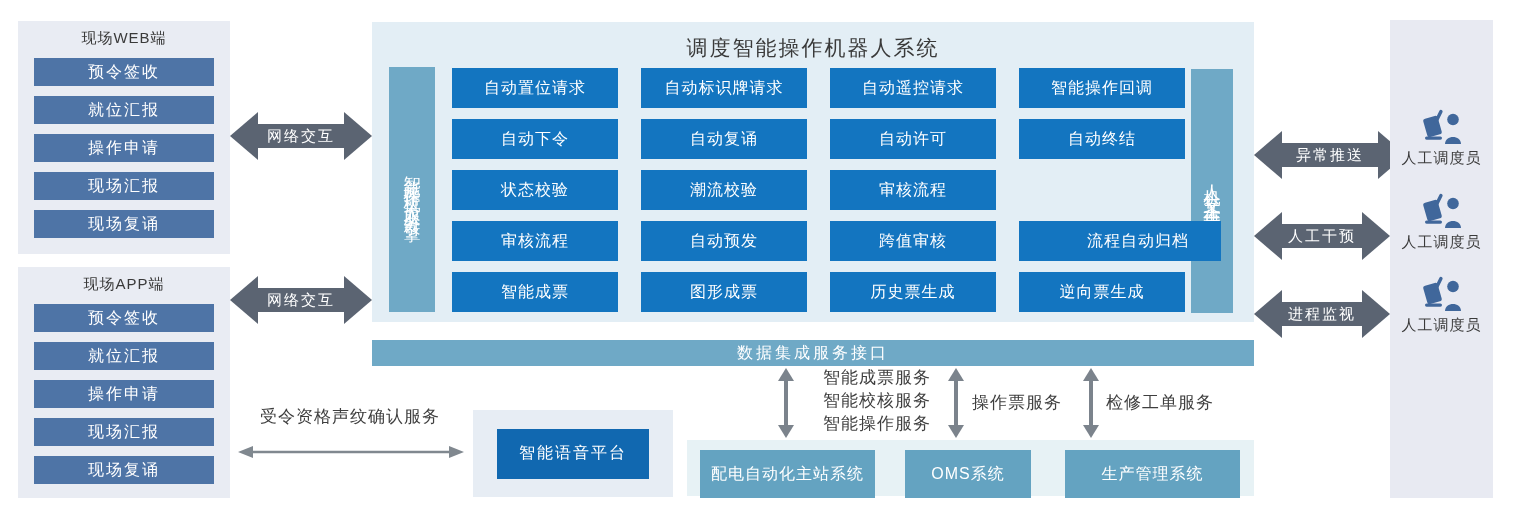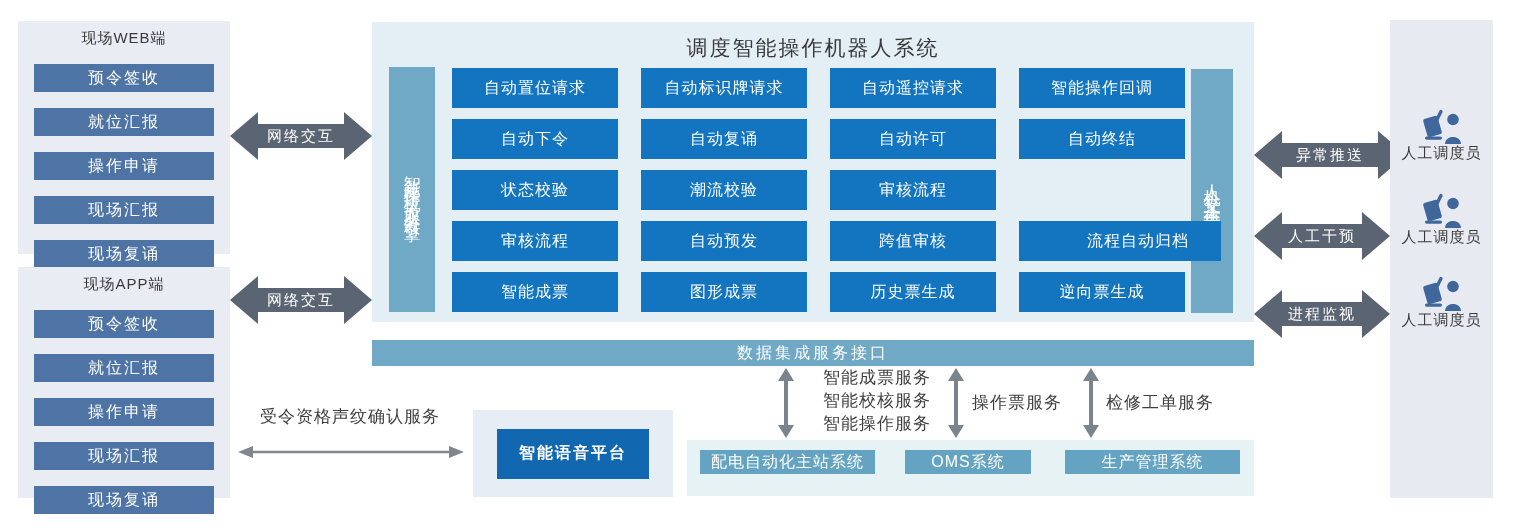--- a/index.html
+++ b/index.html
@@ -13,21 +13,21 @@
     --icon-blue:#40679b;
     --ink:#3a3a3a;
   }
   html,body{margin:0;padding:0;background:#fff;}
   body{font-family:"Liberation Sans", sans-serif;}
   .canvas{position:relative;width:1538px;height:531px;background:#ffffff;overflow:hidden;}
 
   
   .panel{position:absolute;background:#e9ecf3;}
   .panel-title{text-align:center;font-size:15px;color:var(--ink);margin:8px 0 10px;letter-spacing:1px;}
-  .pill{margin:16px 16px 10px;height:28px;line-height:28px;background:var(--steel-blue);
+  .pill{margin:10px 16px 10px;height:28px;line-height:28px;background:var(--steel-blue);
         color:#fff;font-size:16px;text-align:center;letter-spacing:2px;}
 
   
   .central{position:absolute;left:372px;top:22px;width:882px;height:300px;background:#e3eef5;}
   .central-title{position:absolute;top:12px;left:0;width:100%;text-align:center;
                  font-size:21px;color:var(--ink);letter-spacing:2px;}
   .vbar{position:absolute;background:var(--teal-bar);color:#fff;display:flex;
         align-items:center;justify-content:center;writing-mode:vertical-rl;text-orientation:upright;
         font-size:17px;letter-spacing:5px;}
   .gbtn{position:absolute;width:166px;height:40px;background:var(--primary-blue);color:#fff;
@@ -42,30 +42,30 @@
   .harrow .head-l{width:0;height:0;border-top:24px solid transparent;border-bottom:24px solid transparent;
                   border-right:28px solid var(--arrow-dark);}
   .harrow .head-r{width:0;height:0;border-top:24px solid transparent;border-bottom:24px solid transparent;
                   border-left:28px solid var(--arrow-dark);}
   .harrow .bar{flex:1;height:24px;background:var(--arrow-dark);color:#fff;font-size:15px;
                letter-spacing:2px;display:flex;align-items:center;justify-content:center;white-space:nowrap;}
 
   
   .right-panel{position:absolute;left:1390px;top:20px;width:103px;height:478px;background:#e8eaf2;}
   .disp{position:absolute;left:0;width:100%;display:flex;flex-direction:column;align-items:center;}
-  .disp .lbl{font-size:15px;color:var(--ink);letter-spacing:1px;}
+  .disp .lbl{margin-top:5px;font-size:15px;color:var(--ink);letter-spacing:1px;}
 
   
   .voice-box{position:absolute;left:473px;top:410px;width:200px;height:87px;background:#e7edf4;
-             display:flex;align-items:center;justify-content:center;font-weight:bold;}
+             display:flex;align-items:center;justify-content:center;}
   .voice-btn{width:152px;height:50px;background:var(--voice-blue);color:#fff;font-size:16px;
              letter-spacing:2px;display:flex;align-items:center;justify-content:center;}
   .svc-label{position:absolute;color:#3f3f3f;font-size:17px;letter-spacing:1px;white-space:nowrap;}
   .bottom-box{position:absolute;left:687px;top:440px;width:567px;height:56px;background:#e7f2f5;}
-  .sysbtn{position:absolute;top:10px;height:24px;background:var(--teal-btn);color:#fff;font-size:16px;
+  .sysbtn{position:absolute;top:10px;height:48px;background:var(--teal-btn);color:#fff;font-size:16px;
           letter-spacing:1px;display:flex;align-items:center;justify-content:center;}
   .varrow{position:absolute;}
 </style>
 </head>
 <body>
 
 <div class="canvas">
 
   <div class="panel" style="left:18px;top:21px;width:212px;height:233px;">
     <div class="panel-title">现场WEB端</div>

